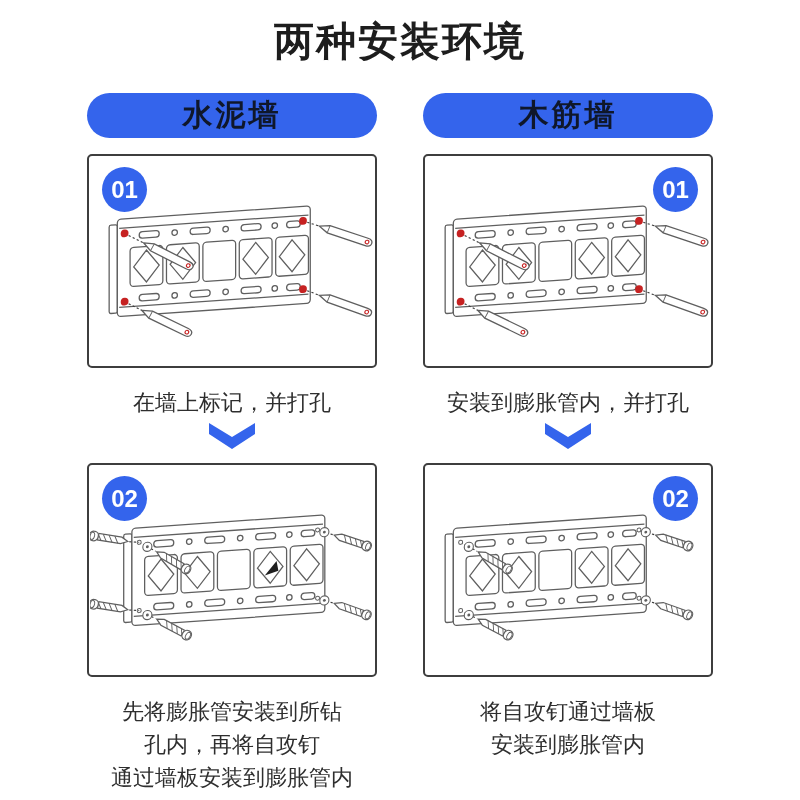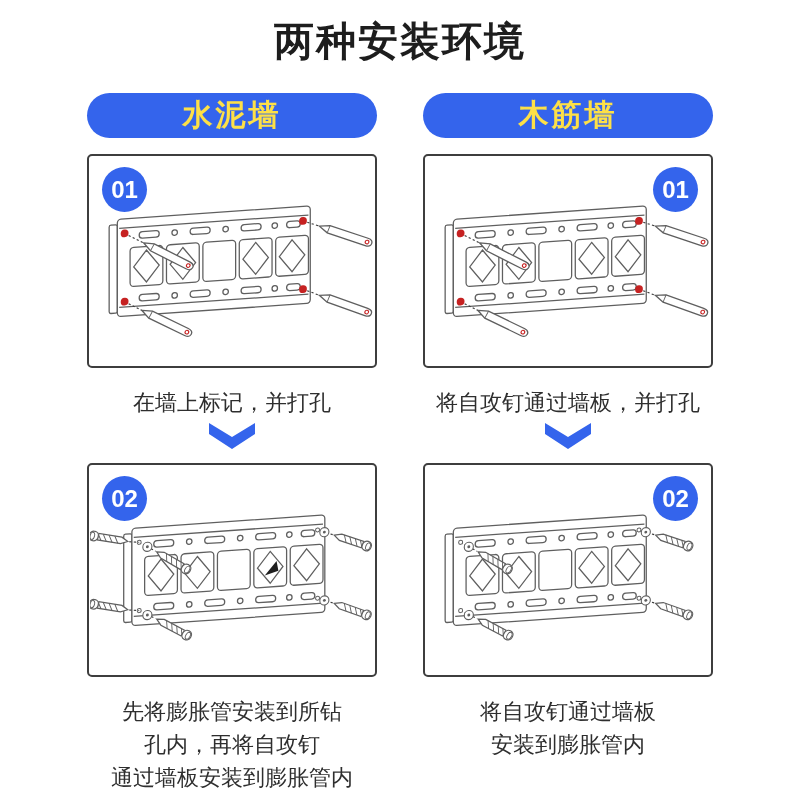--- a/index.html
+++ b/index.html
@@ -8,21 +8,21 @@
     --line:#5F5F5F;
     --text:#2E2E2E;
   }
   *{margin:0;padding:0;box-sizing:border-box;}
   html,body{width:800px;height:800px;background:#fff;overflow:hidden;
     font-family:"Liberation Sans","DejaVu Sans",sans-serif;}
   .page-title{margin:14px auto 0;text-align:center;font-size:40px;font-weight:900;
     color:#1D1D1D;letter-spacing:2px;}
   .columns{display:flex;justify-content:center;gap:46px;margin-top:24px;}
   .column{width:290px;}
-  .pill{height:45px;border-radius:23px;background:var(--accent);color:#fde047;
+  .pill{height:45px;border-radius:23px;background:var(--accent);color:#0f172a;
     font-size:30px;font-weight:700;letter-spacing:3px;
     display:flex;align-items:center;justify-content:center;}
   .card{margin-top:16px;height:214px;border:2px solid #3E3E3E;border-radius:5px;
     position:relative;background:#fff;}
   .card.second{margin-top:10px;}
   .badge{position:absolute;top:11px;width:45px;height:45px;border-radius:50%;
     background:var(--accent);color:#fff;font-size:24px;font-weight:700;
     display:flex;align-items:center;justify-content:center;}
   .badge.l{left:13px;}
   .badge.r{right:13px;}
@@ -196,21 +196,21 @@
   <div class="column">
     <div class="pill">木筋墙</div>
 
     <div class="card">
       <div class="badge r">01</div>
       <svg class="ill" viewBox="0 0 312 200">
           <use href="#scene-mark"></use>
         </svg>
     </div>
     <div class="cap">
-      <div>将自攻钉通过墙板，并打孔</div>
+      <div>安装到膨胀管内，并打孔</div>
     </div>
 
     <div class="arrow-wrap">
       <svg width="54" height="29" viewBox="0 0 54 29">
           <use href="#chevron"></use>
         </svg>
     </div>
 
     <div class="card second">
       <div class="badge r">02</div>

